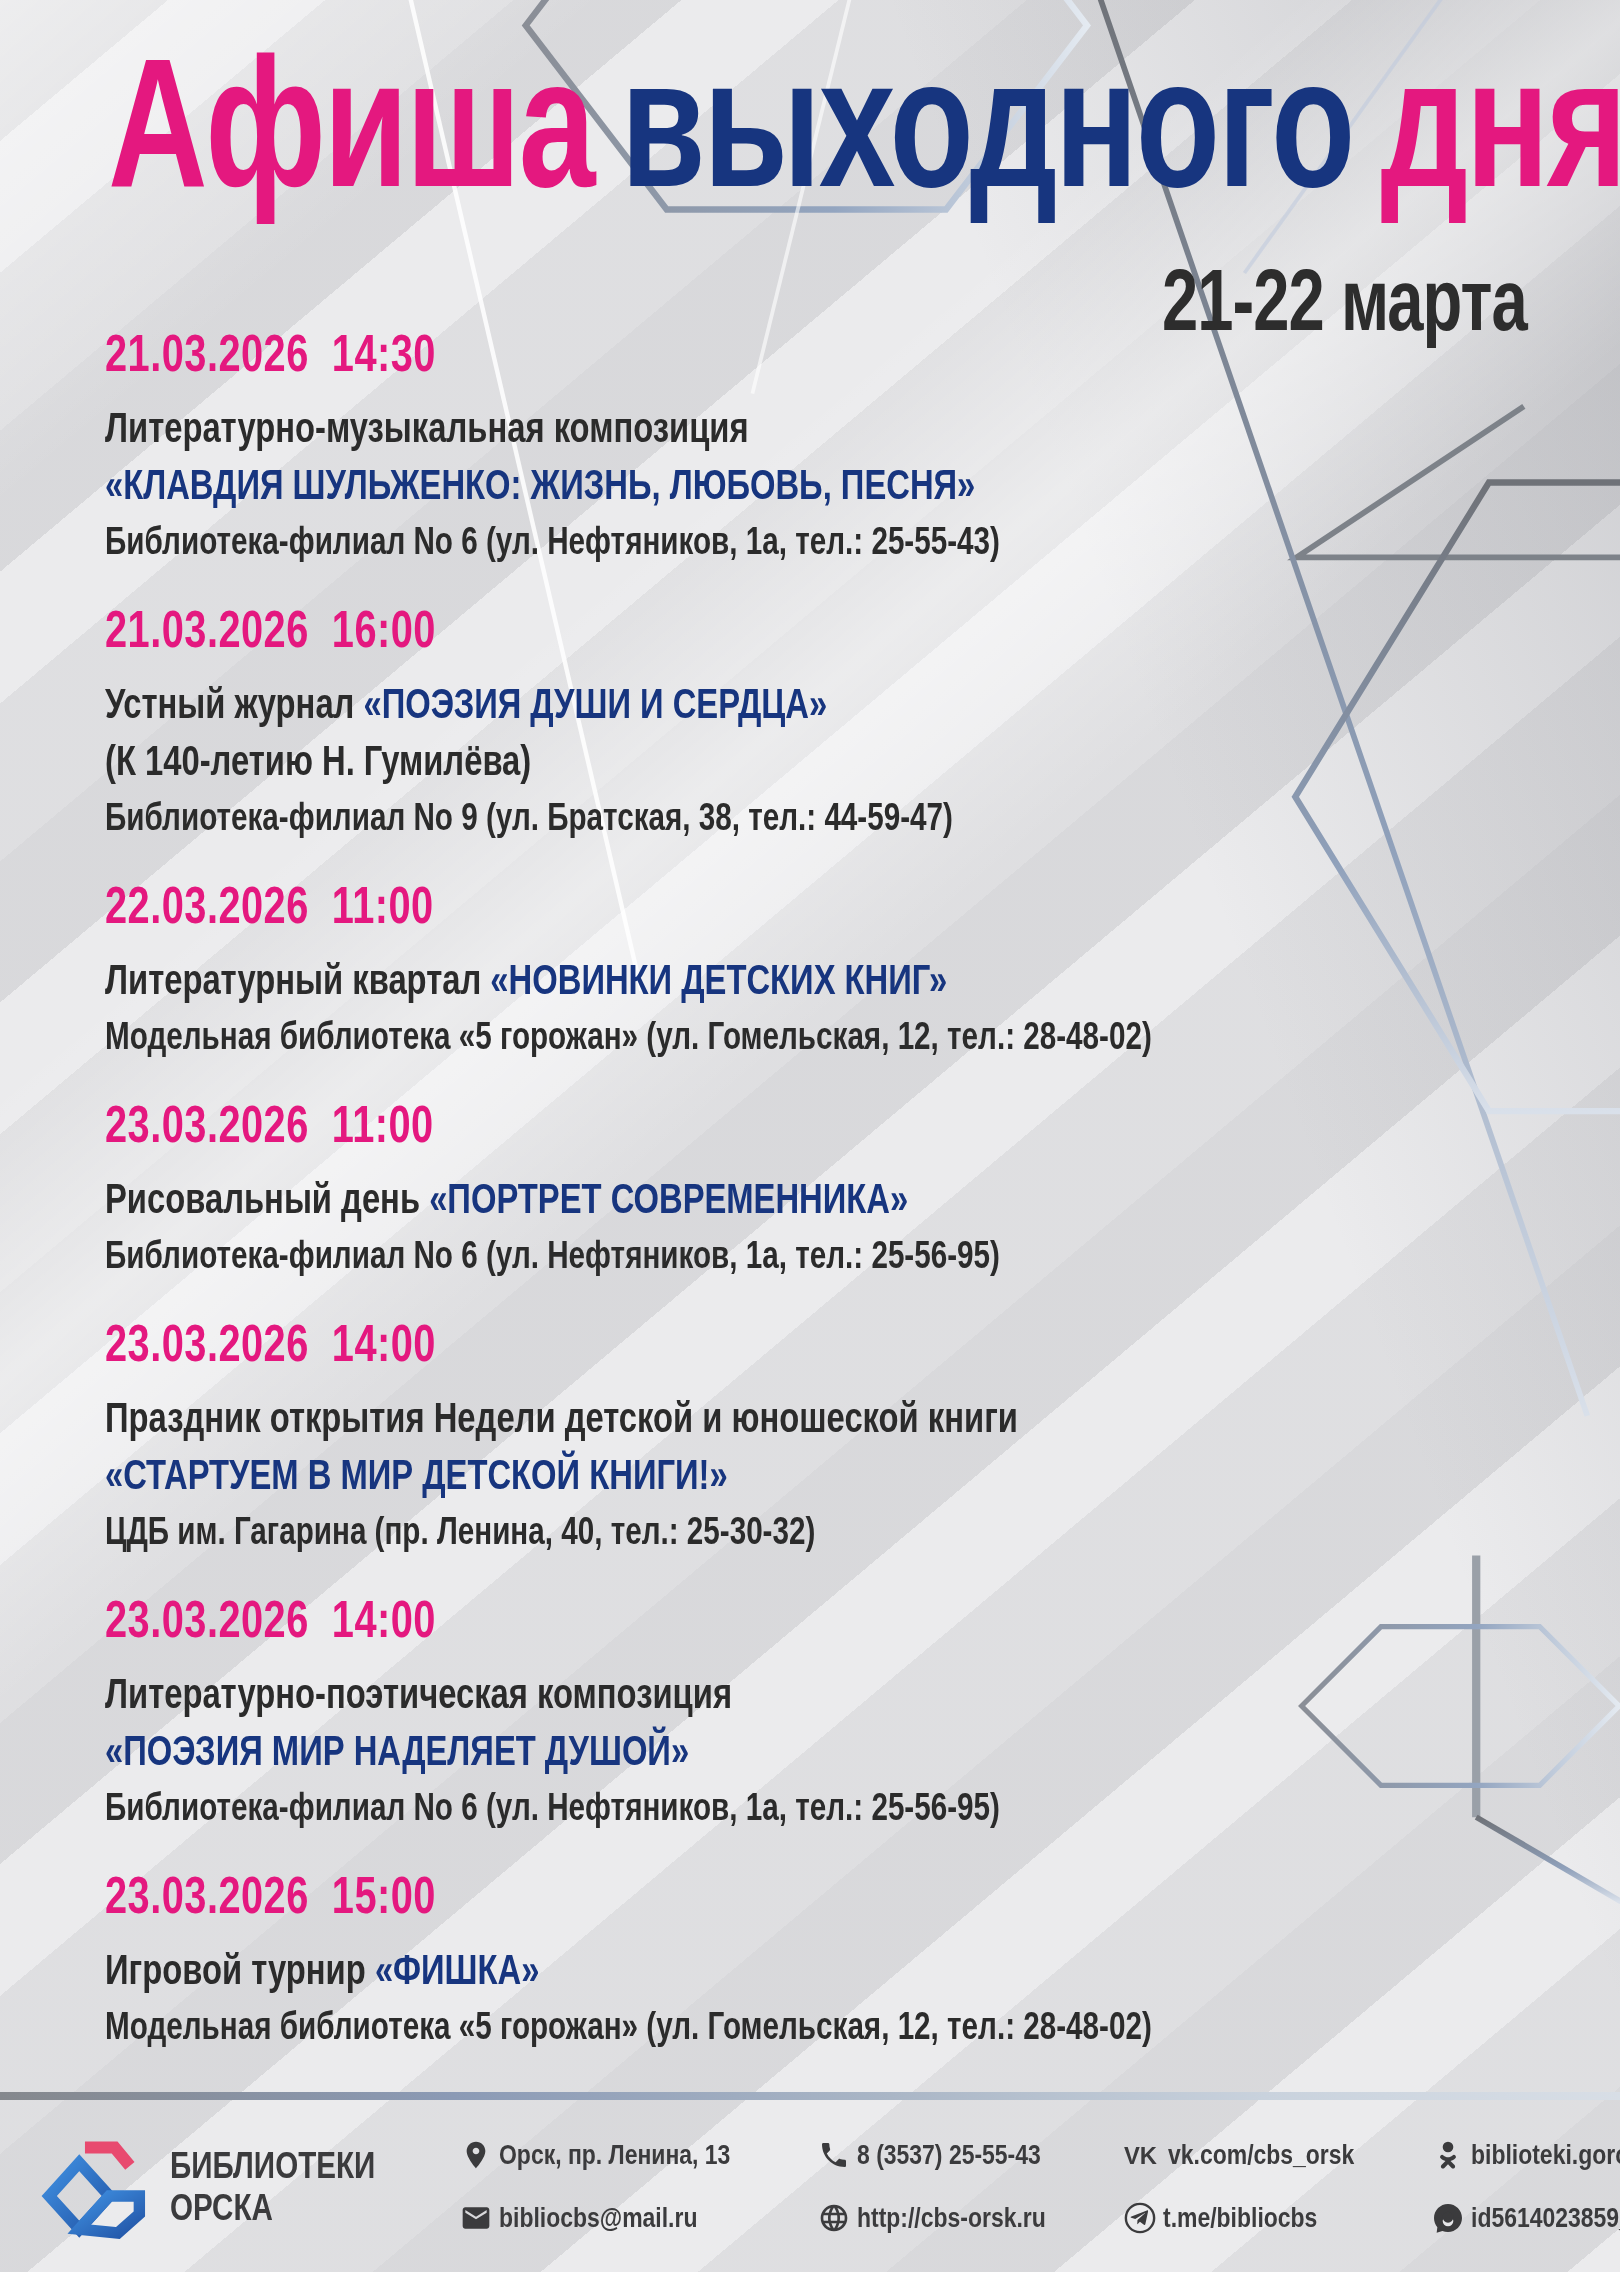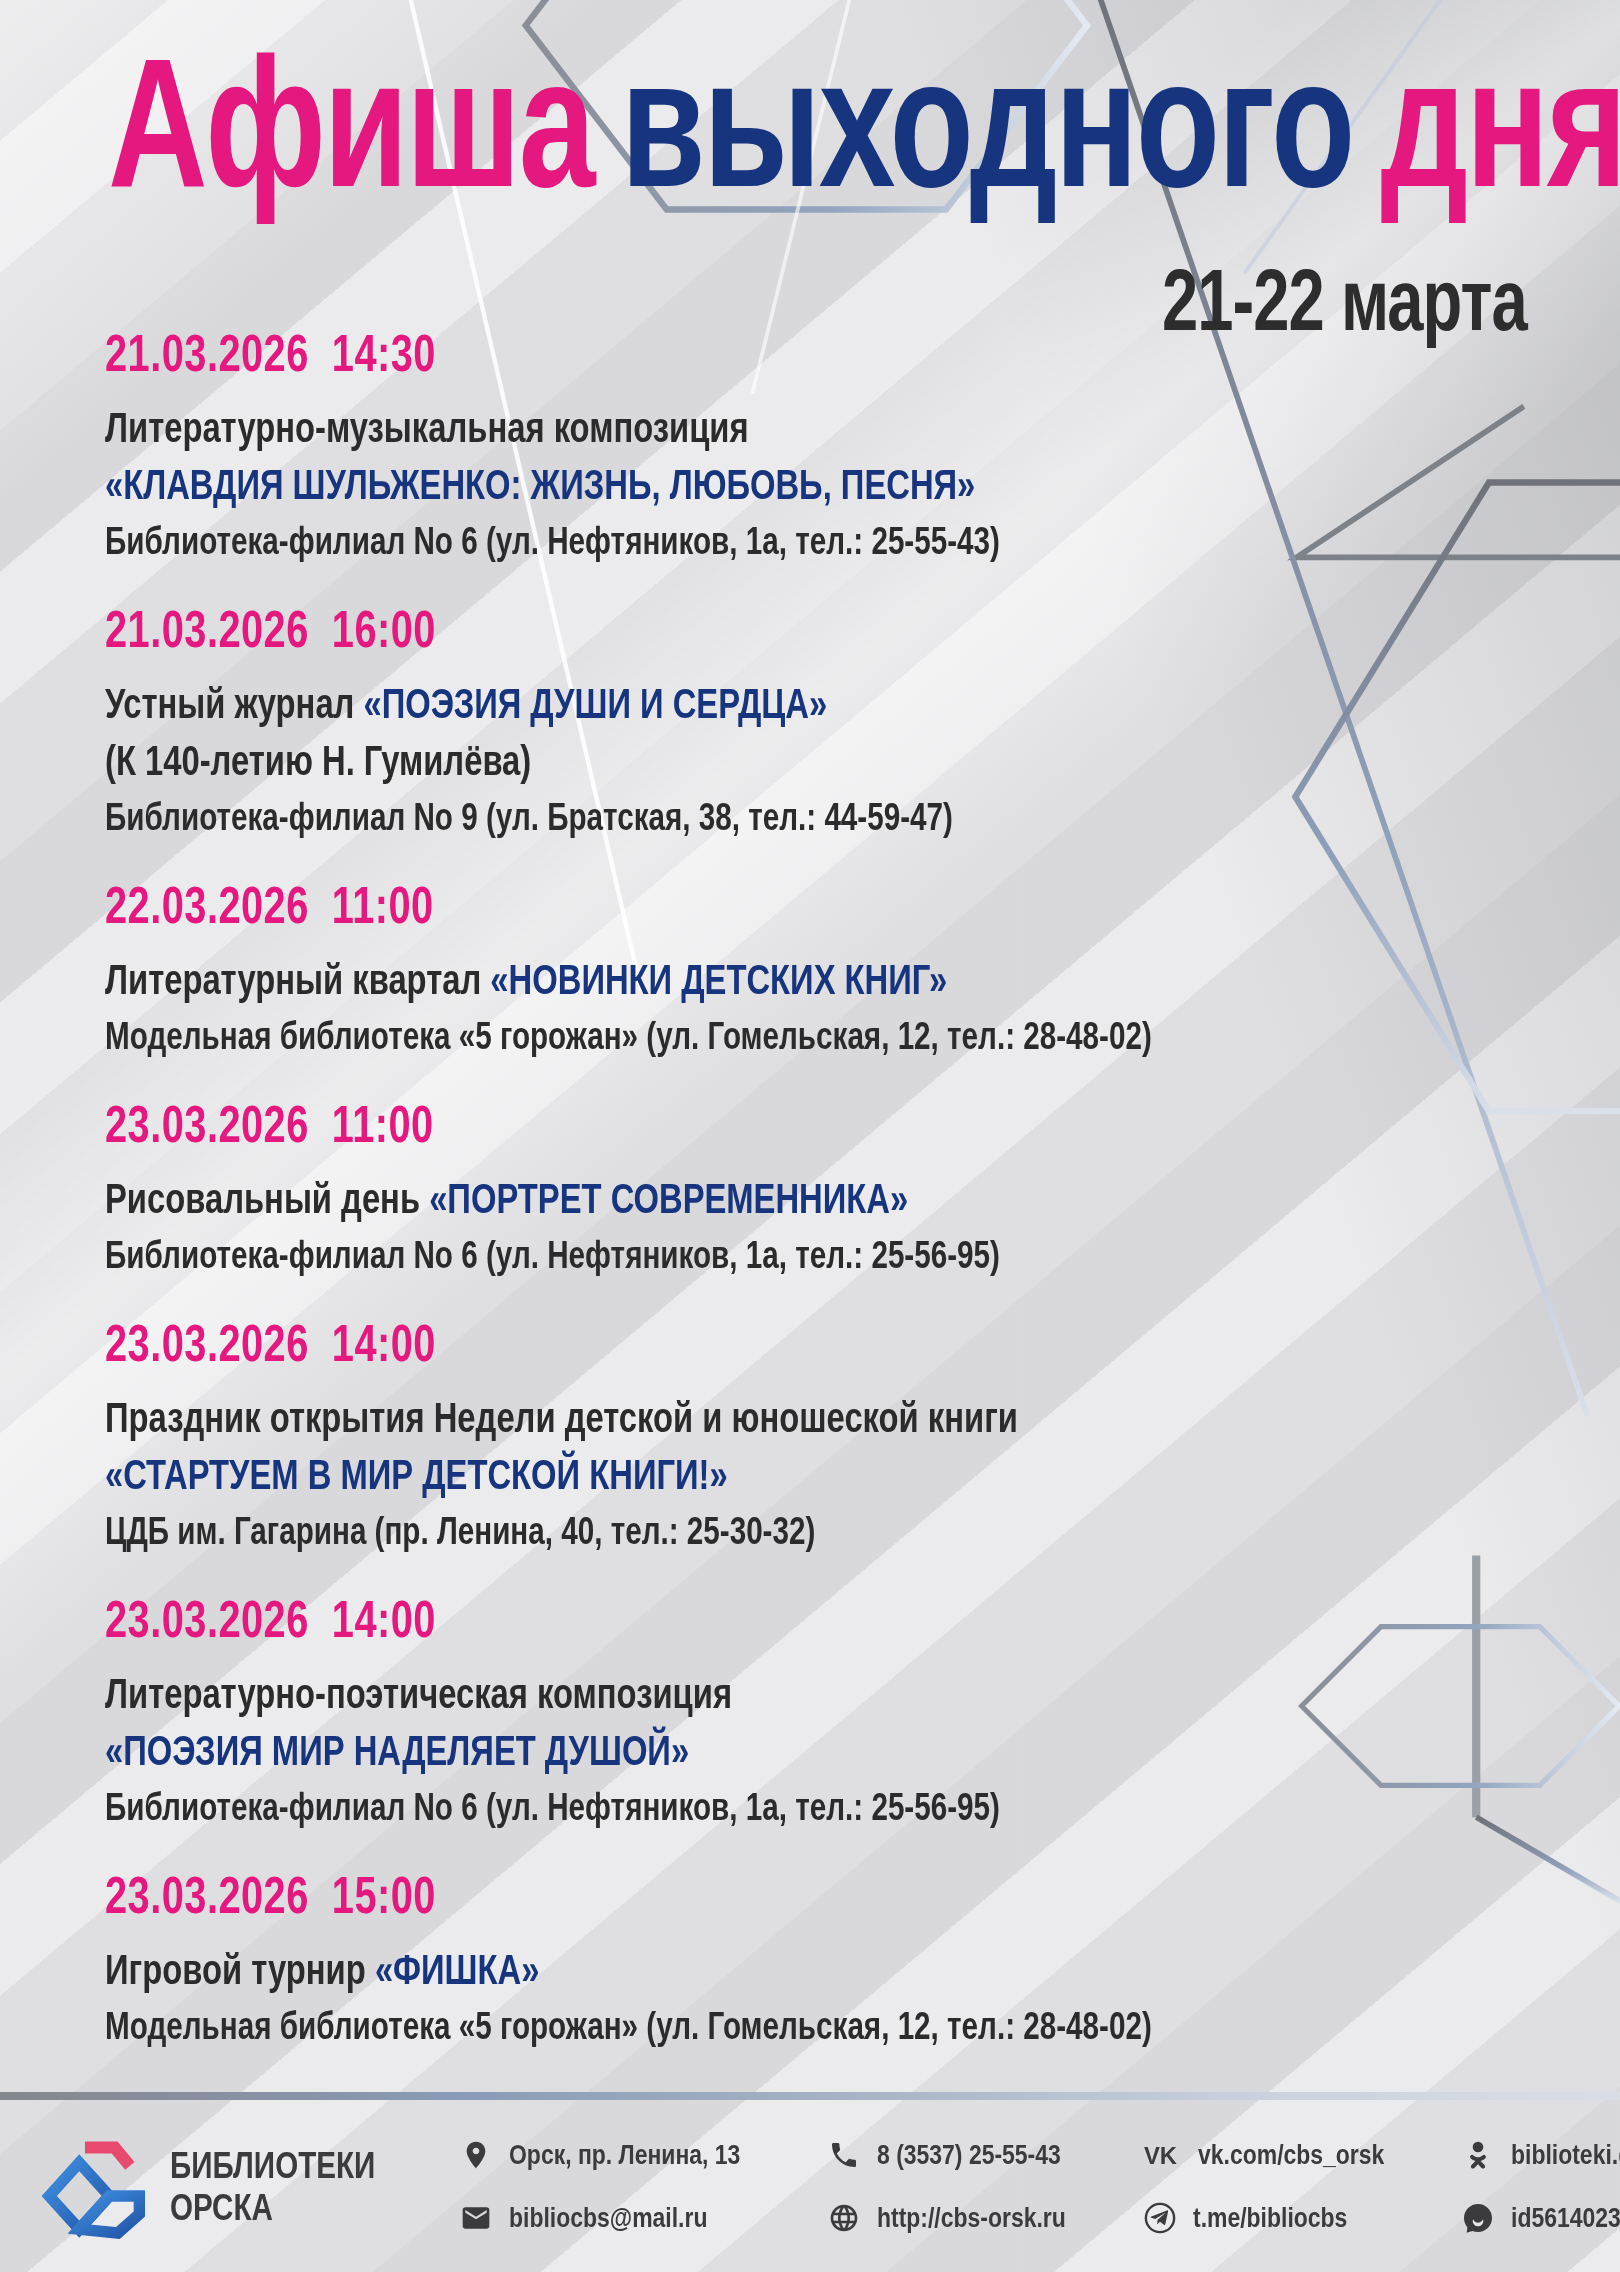--- a/index.html
+++ b/index.html
@@ -64,21 +64,21 @@
   .brand-name{display:flex;flex-direction:column;}
   .brand-name span{
     font-size:37px;line-height:42px;font-weight:bold;color:#3b3b3d;
     display:inline-block;transform:scaleX(0.8);transform-origin:0 50%;white-space:nowrap;
   }
   .contacts{
     flex:1 1 auto;
     display:grid;grid-template-columns:auto auto auto auto;
     column-gap:37px;row-gap:30.5px;align-items:center;
   }
-  .contact{display:flex;align-items:flex-start;gap:17px;white-space:nowrap;}
+  .contact{display:flex;align-items:flex-start;gap:7px;white-space:nowrap;}
   .contact svg{flex:0 0 auto;}
   .contact .lbl{
     font-size:28px;font-weight:bold;color:#3b3b3d;
     display:inline-block;transform:scaleX(0.82);transform-origin:0 50%;
   }
   .ic{fill:#3b3b3d;}
 </style>
 </head>
 <body>
 

